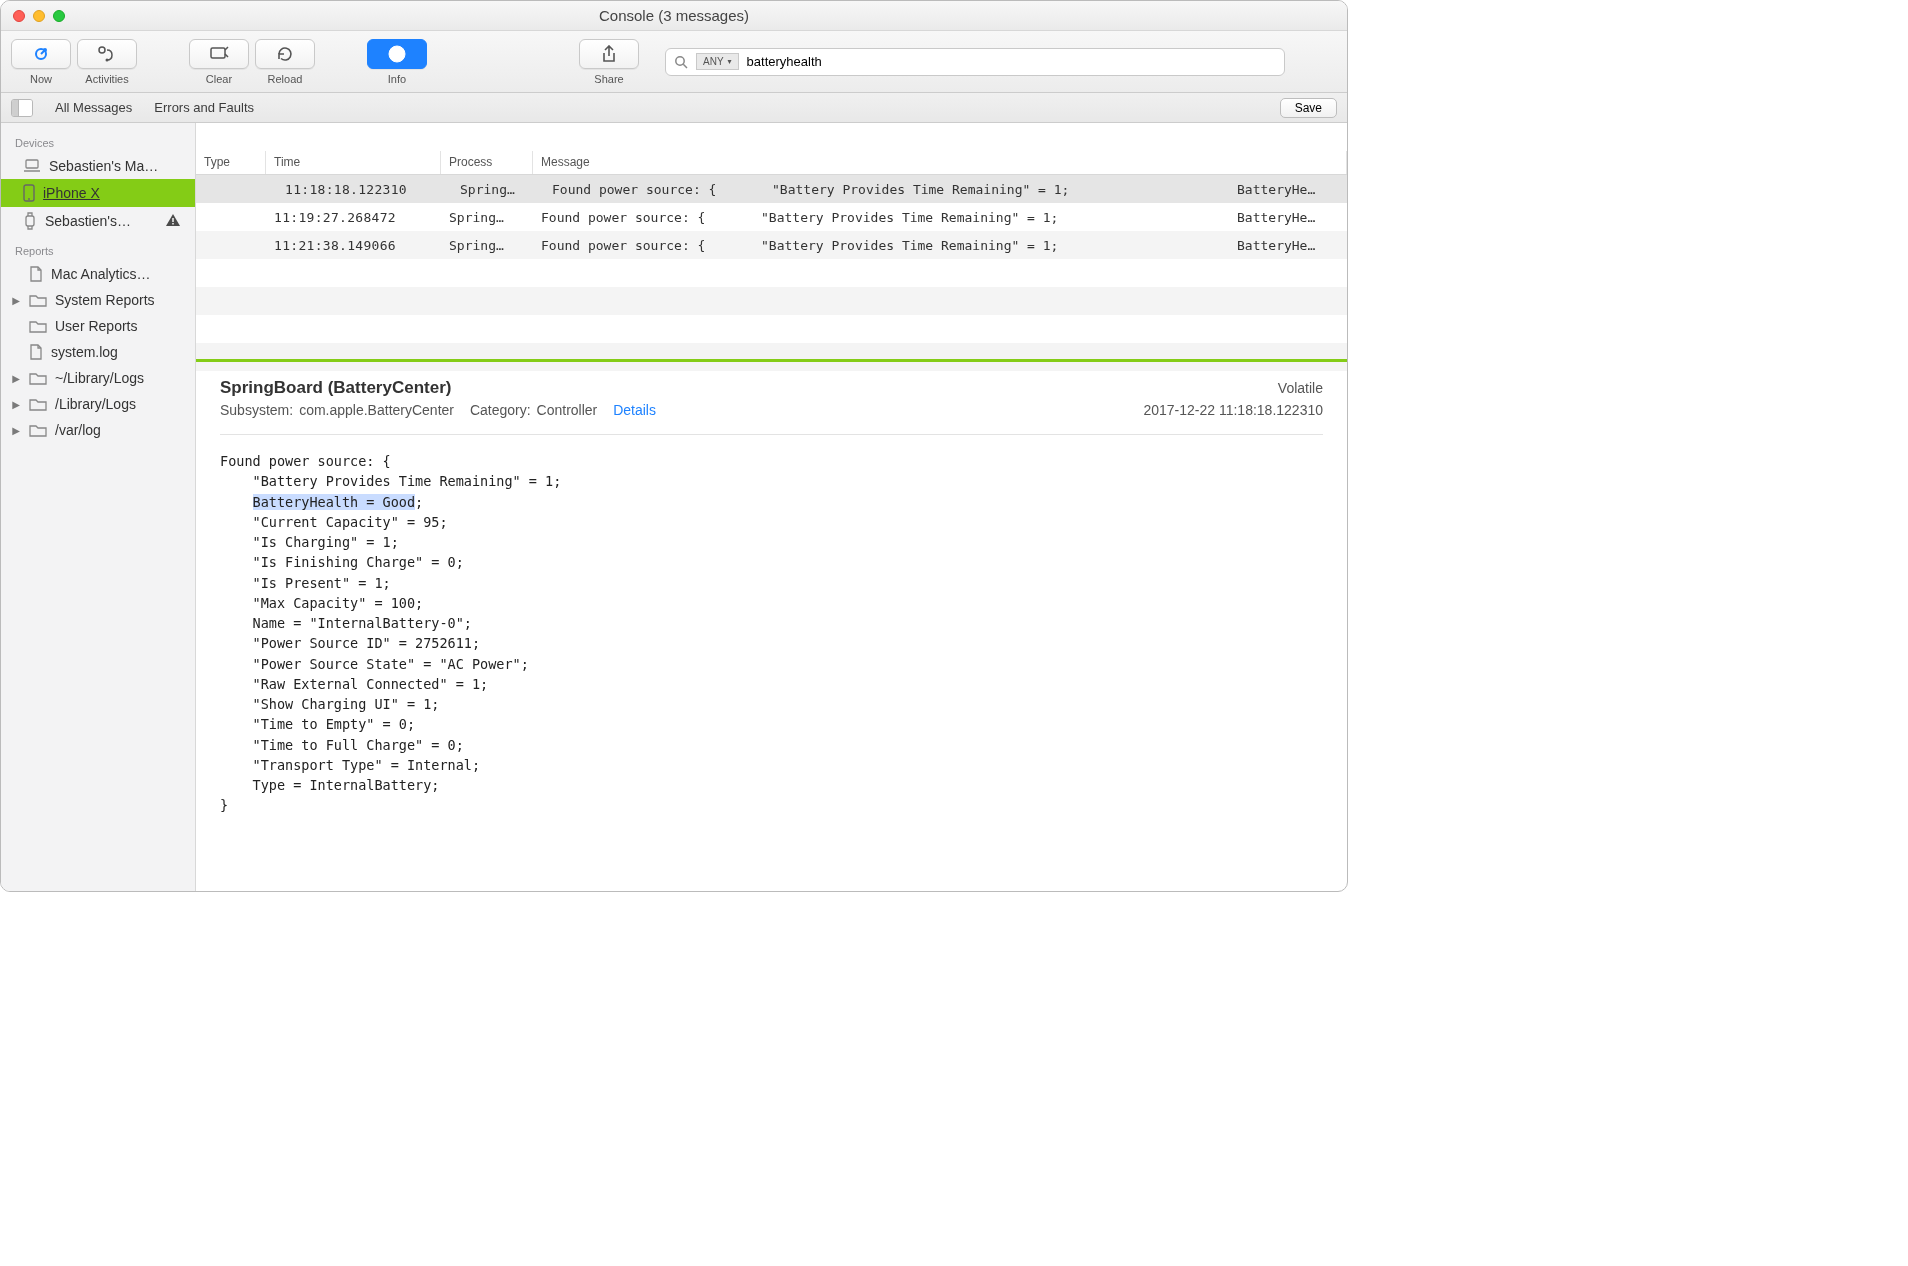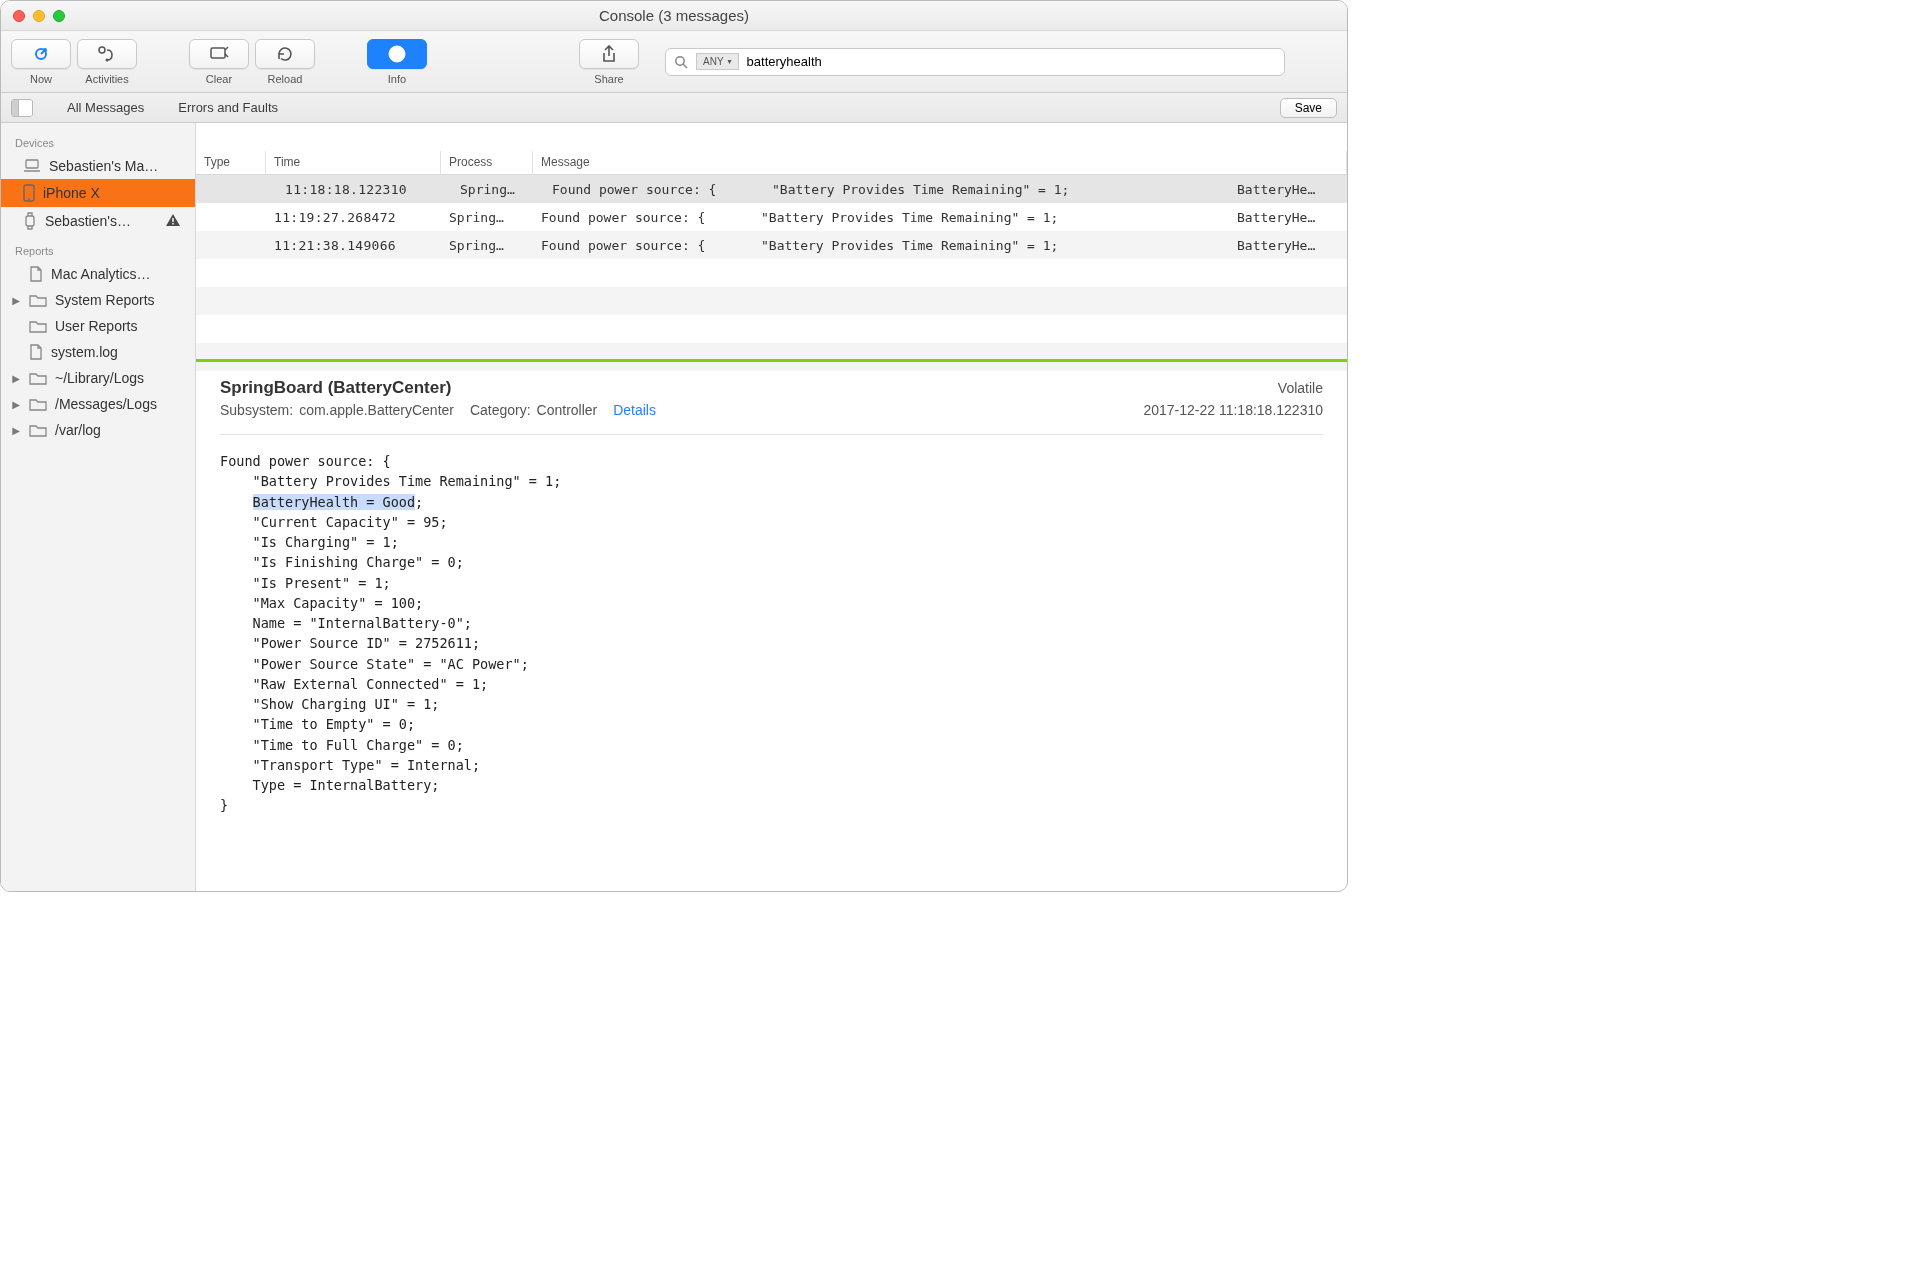--- a/index.html
+++ b/index.html
@@ -71,21 +71,21 @@
   .any-pill::after{content:"▾"; font-size:8px;}
   .search-input{ border:0; outline:0; font-size:13px; flex:1; background:transparent; }
 
   .tb-active { background:#1e82ff; border-color:#1e82ff; }
   .tb-active svg *{ stroke:#fff; fill:#fff; }
 
   
   .filterbar{
     height:30px; background: linear-gradient(#f0f0f0,#e8e8e8);
     border-bottom:1px solid #ccc; display:flex; align-items:center;
-    padding:0 10px; gap:34px; font-size:13px; color:#3c3c3c;
+    padding:0 10px; gap:22px; font-size:13px; color:#3c3c3c;
   }
   .filterbar .sidebar-toggle{
     width:22px;height:18px;border:1px solid #b8b8b8;border-radius:3px;
     display:flex; overflow:hidden;
   }
   .filterbar .sidebar-toggle span:first-child{width:7px;background:#cfcfcf;border-right:1px solid #b8b8b8;}
   .filterbar .sidebar-toggle span:last-child{flex:1;background:#fff;}
   .filterbar .spacer{flex:1}
   .save-btn{
     border:1px solid #bdbdbd;border-radius:5px;background:linear-gradient(#fff,#f1f1f1);
@@ -96,21 +96,21 @@
   .main { flex:1; display:flex; min-height:0; }
   .sidebar {
     width:195px; background:#f3f3f4; border-right:1px solid #d8d8d8;
     overflow:auto; padding-top:4px;
   }
   .side-header{ font-size:11px; color:#8a8a8e; padding:10px 14px 4px; text-transform:none; font-weight:500;}
   .side-item{
     display:flex; align-items:center; gap:8px; padding:5px 14px 5px 22px;
     font-size:14px; color:#333; white-space:nowrap; overflow:hidden; text-overflow:ellipsis;
   }
-  .side-item.selected{ background:#f97316; }
+  .side-item.selected{ background:#84cc16;text-decoration:underline; }
   .side-item svg, .side-item .disclosure{ flex:0 0 auto; }
   .side-item .label{ overflow:hidden; text-overflow:ellipsis; }
   .side-item .warn{ margin-left:auto; }
   .disclosure{ width:10px; text-align:center; color:#7a7a7a; font-size:10px; margin-left:-12px; margin-right:0;}
 
   .content{ flex:1; display:flex; flex-direction:column; min-width:0;margin-top:28px;}
   .table-head{
     display:flex; height:24px; background:#fff; border-bottom:1px solid #d8d8d8;
     font-size:12px; color:#555;
   }
@@ -361,21 +361,21 @@
           </span>
           <span class="label">~/Library/Logs</span>
         </div>
         <div class="side-item">
           <span class="disclosure">▶</span>
           <span class="icon">
             <svg width="18" height="14" viewBox="0 0 18 14">
               <path d="M1 3 H7 L9 5 H17 V13 H1 Z" fill="none" stroke="#888" stroke-width="1.3"></path>
             </svg>
           </span>
-          <span class="label">/Messages/Logs</span>
+          <span class="label">/Library/Logs</span>
         </div>
         <div class="side-item">
           <span class="disclosure">▶</span>
           <span class="icon">
             <svg width="18" height="14" viewBox="0 0 18 14">
               <path d="M1 3 H7 L9 5 H17 V13 H1 Z" fill="none" stroke="#888" stroke-width="1.3"></path>
             </svg>
           </span>
           <span class="label">/var/log</span>
         </div>

